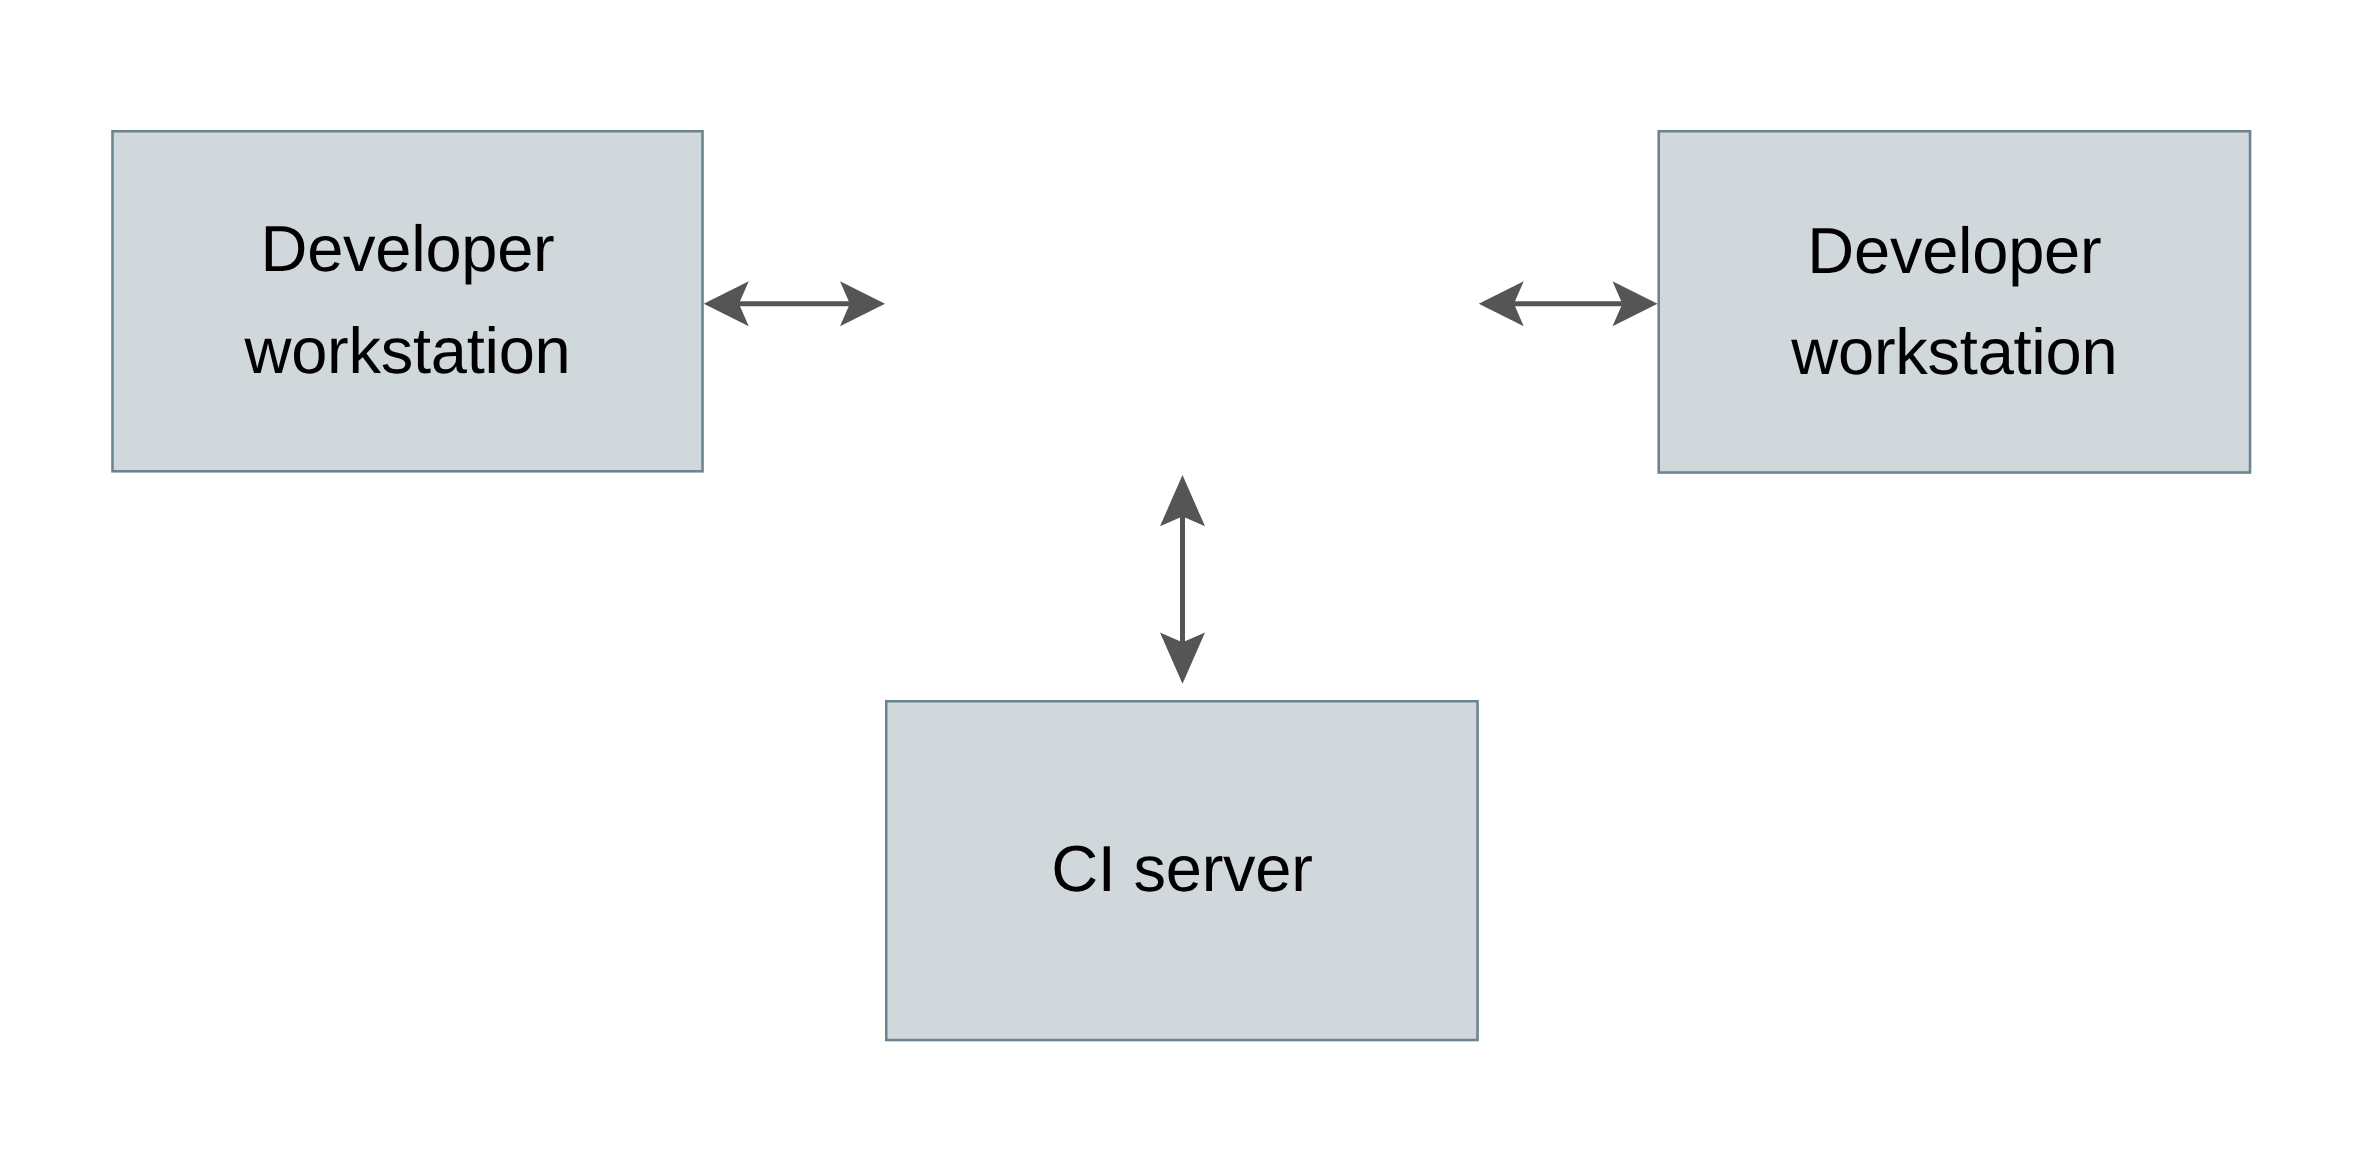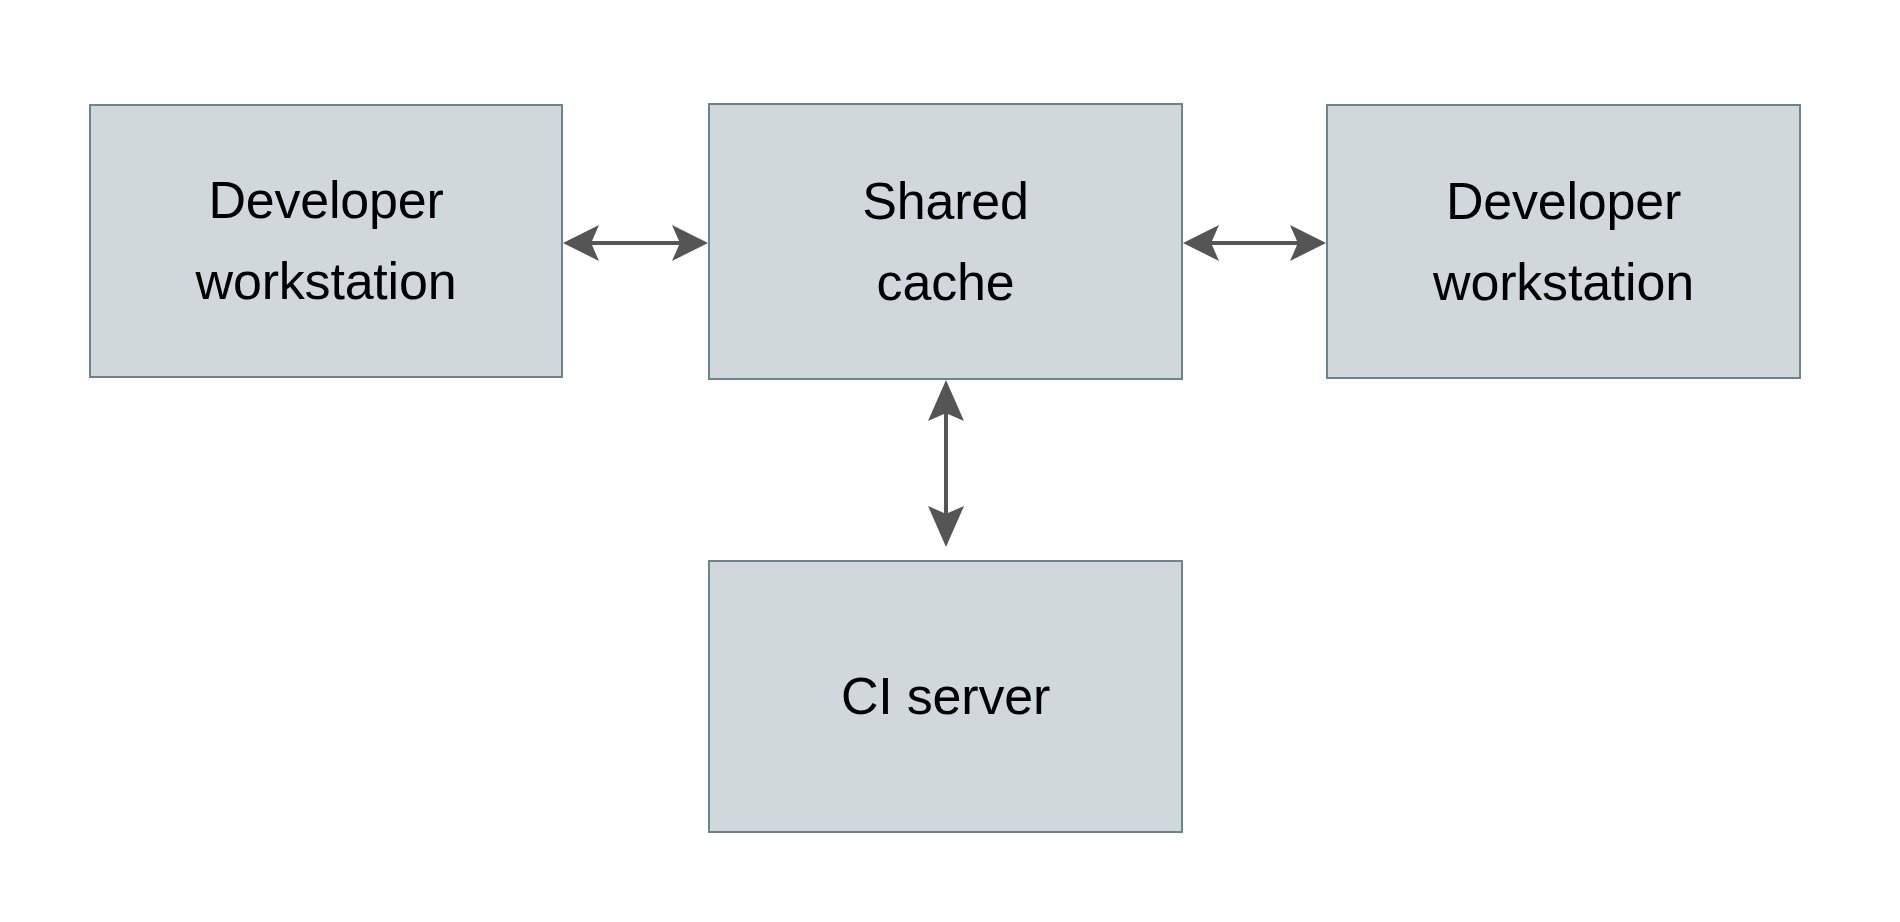--- a/index.html
+++ b/index.html
@@ -50,22 +50,20 @@
   #edge-shared-ci    { left: 915px;  top: 380px; width: 62px;  height: 167px; }
 </style>
 </head>
 <body>
 
 <div id="canvas">
 
   <div class="node" id="node-dev-left">Developer
 workstation</div>
 
-  <div class="node" id="node-shared">Shared
-cache</div>
 
   <div class="node" id="node-dev-right">Developer
 workstation</div>
 
   <div class="node" id="node-ci">CI server</div>
 
   <svg class="edge" id="edge-left-shared" viewBox="0 0 145 62" width="145" height="62">
     <g fill="#555555" stroke="none">
       <polygon points="0,31 36,13 29,29 116,29 109,13 145,31 109,49 116,33 29,33 36,49"></polygon>
     </g>

